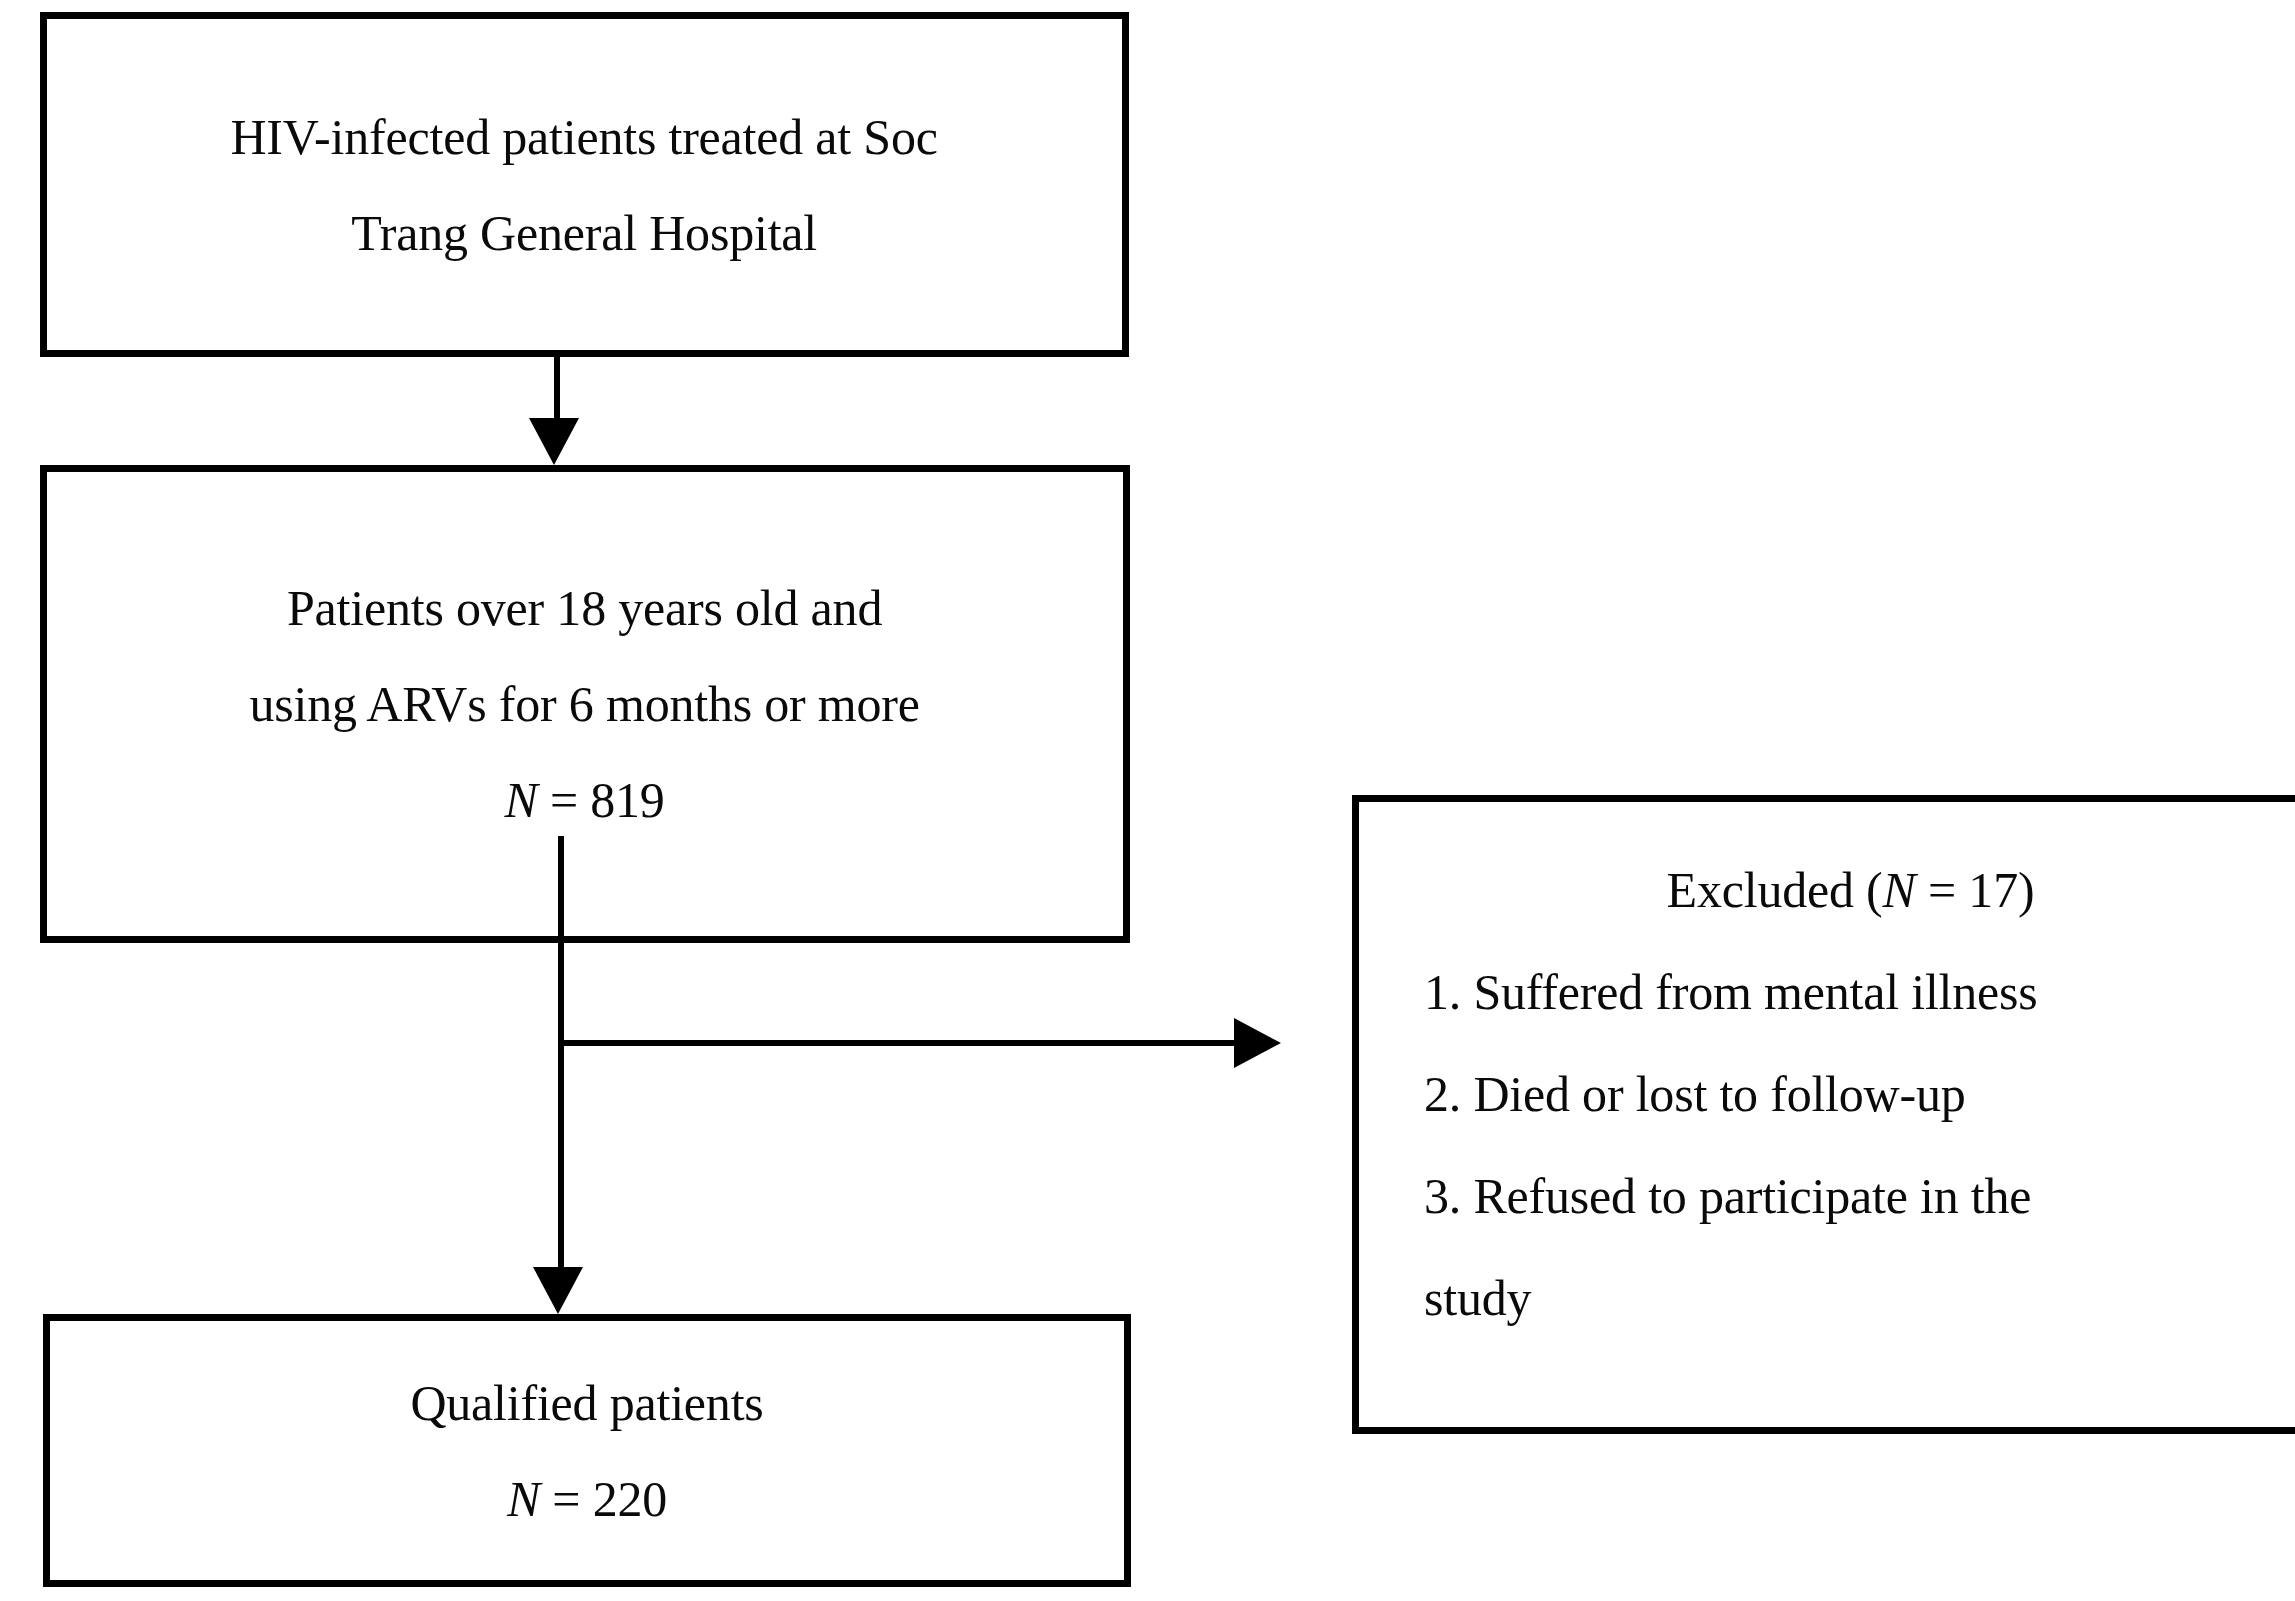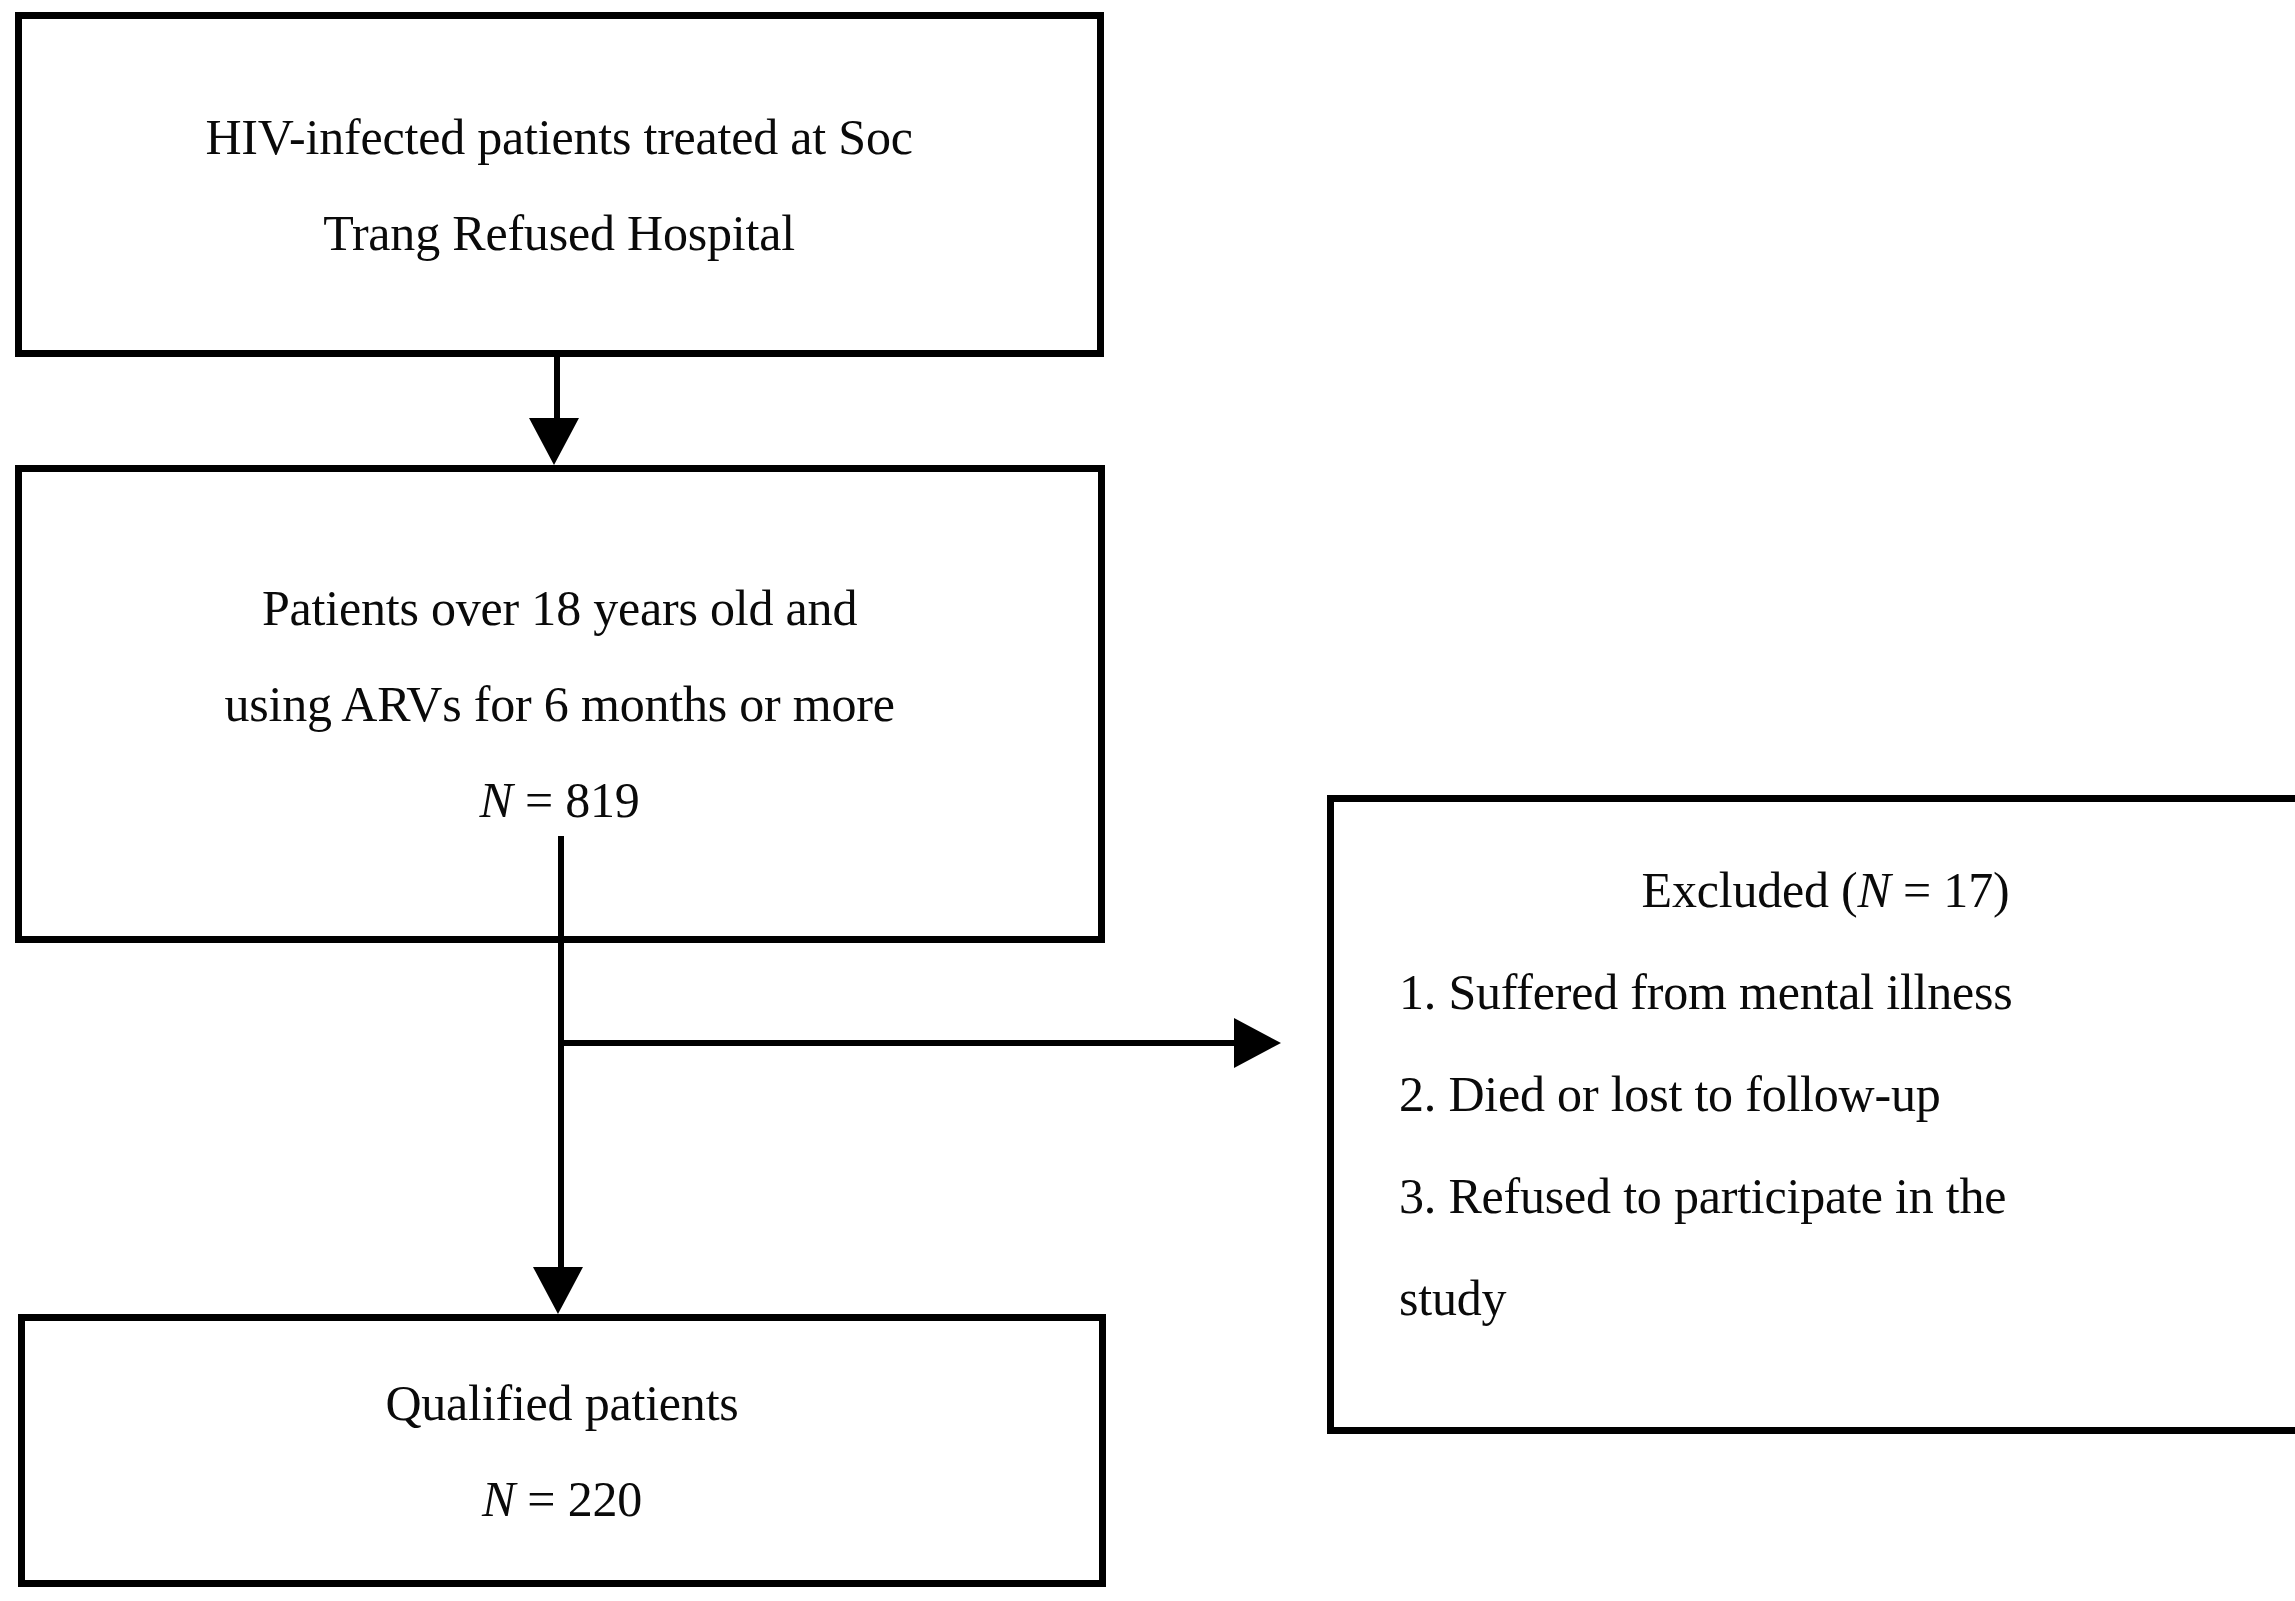--- a/index.html
+++ b/index.html
@@ -18,20 +18,21 @@
   }
 
   .flow-box {
     position: absolute;
     box-sizing: border-box;
     border: 7.3px solid #000000;
     background: #ffffff;
     display: flex;
     flex-direction: column;
     justify-content: center;
+    margin-left: 25px;
   }
 
   .box-line {
     text-align: center;
     font-size: 50px;
     line-height: 96px;
     white-space: nowrap;
     letter-spacing: -0.2px;
   }
 
@@ -114,21 +115,21 @@
   #conn3-line { left: 561px; top: 1040px; width: 675px; }
   #conn3-arrow { left: 1234px; top: 1018px; }
 </style>
 </head>
 <body>
 
 <div id="canvas">
 
   <div class="flow-box" id="box-screened">
     <div class="box-line">HIV-infected patients treated at Soc</div>
-    <div class="box-line">Trang Refused Hospital</div>
+    <div class="box-line">Trang General Hospital</div>
   </div>
 
   <div class="flow-box" id="box-eligible">
     <div class="box-line">Patients over 18 years old and</div>
     <div class="box-line">using ARVs for 6 months or more</div>
     <div class="box-line"><span class="n-italic">N</span><span> = </span><span>819</span></div>
   </div>
 
   <div class="flow-box" id="box-qualified">
     <div class="box-line">Qualified patients</div>

